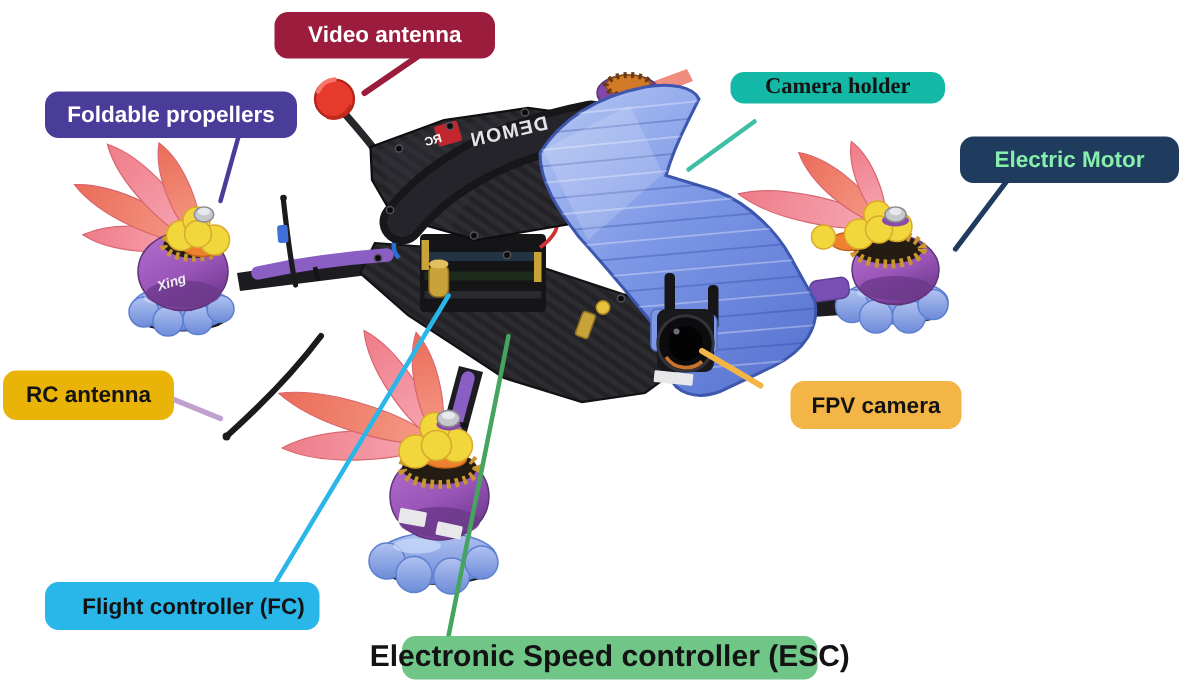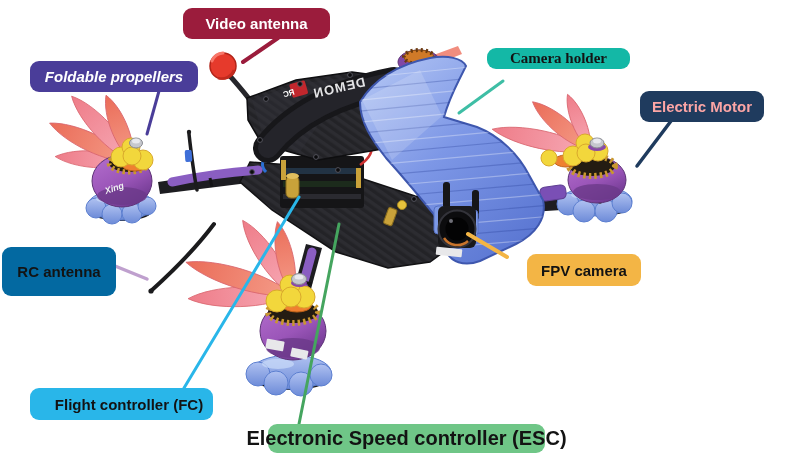--- a/index.html
+++ b/index.html
@@ -3,24 +3,24 @@
 <meta charset="utf-8">
 <style>
   html,body{margin:0;padding:0;background:#fff;}
   #stage{position:relative;width:800px;height:455px;background:#fff;overflow:hidden;
          font-family:"Liberation Sans",sans-serif;}
   #droneSvg{position:absolute;left:0;top:0;}
   .lbl{position:absolute;display:flex;align-items:center;justify-content:center;
        font-weight:bold;font-size:15px;border-radius:9px;box-sizing:border-box;
        white-space:nowrap;letter-spacing:0;}
   #lbl-video {left:183px;top:8px;  width:147px;height:31px;background:#9B1C3C;color:#fff;}
-  #lbl-props {left:30px; top:61px; width:168px;height:31px;background:#4A3D99;color:#fff;font-style:italic;}
+  #lbl-props {left:30px; top:61px; width:168px;height:31px;background:#4A3D99;color:#fff;}
   #lbl-holder{left:487px;top:48px; width:143px;height:21px;background:#14b8a6;color:#131313;font-family:Liberation Serif, serif;}
-  #lbl-motor {left:640px;top:91px; width:124px;height:31px;background:#1F3B5E;color:#fca5a5;}
-  #lbl-rc    {left:2px;  top:247px;width:114px;height:49px;background:#0369a1;color:#131313;}
+  #lbl-motor {left:640px;top:91px; width:146px;height:31px;background:#1F3B5E;color:#86efac;}
+  #lbl-rc    {left:2px;  top:247px;width:114px;height:33px;background:#eab308;color:#131313;}
   #lbl-fpv   {left:527px;top:254px;width:114px;height:32px;background:#F3B545;color:#131313;}
   #lbl-fc    {left:30px; top:388px;width:183px;height:32px;background:#29B6E9;color:#131313;padding-left:15px;}
   #lbl-esc   {left:268px;top:424px;width:277px;height:29px;background:#6FC687;color:#131313;font-size:20px;}
 </style>
 </head>
 <body>
 
 <div id="stage">
 
 <svg id="droneSvg" width="800" height="455" viewBox="0 0 800 455">

